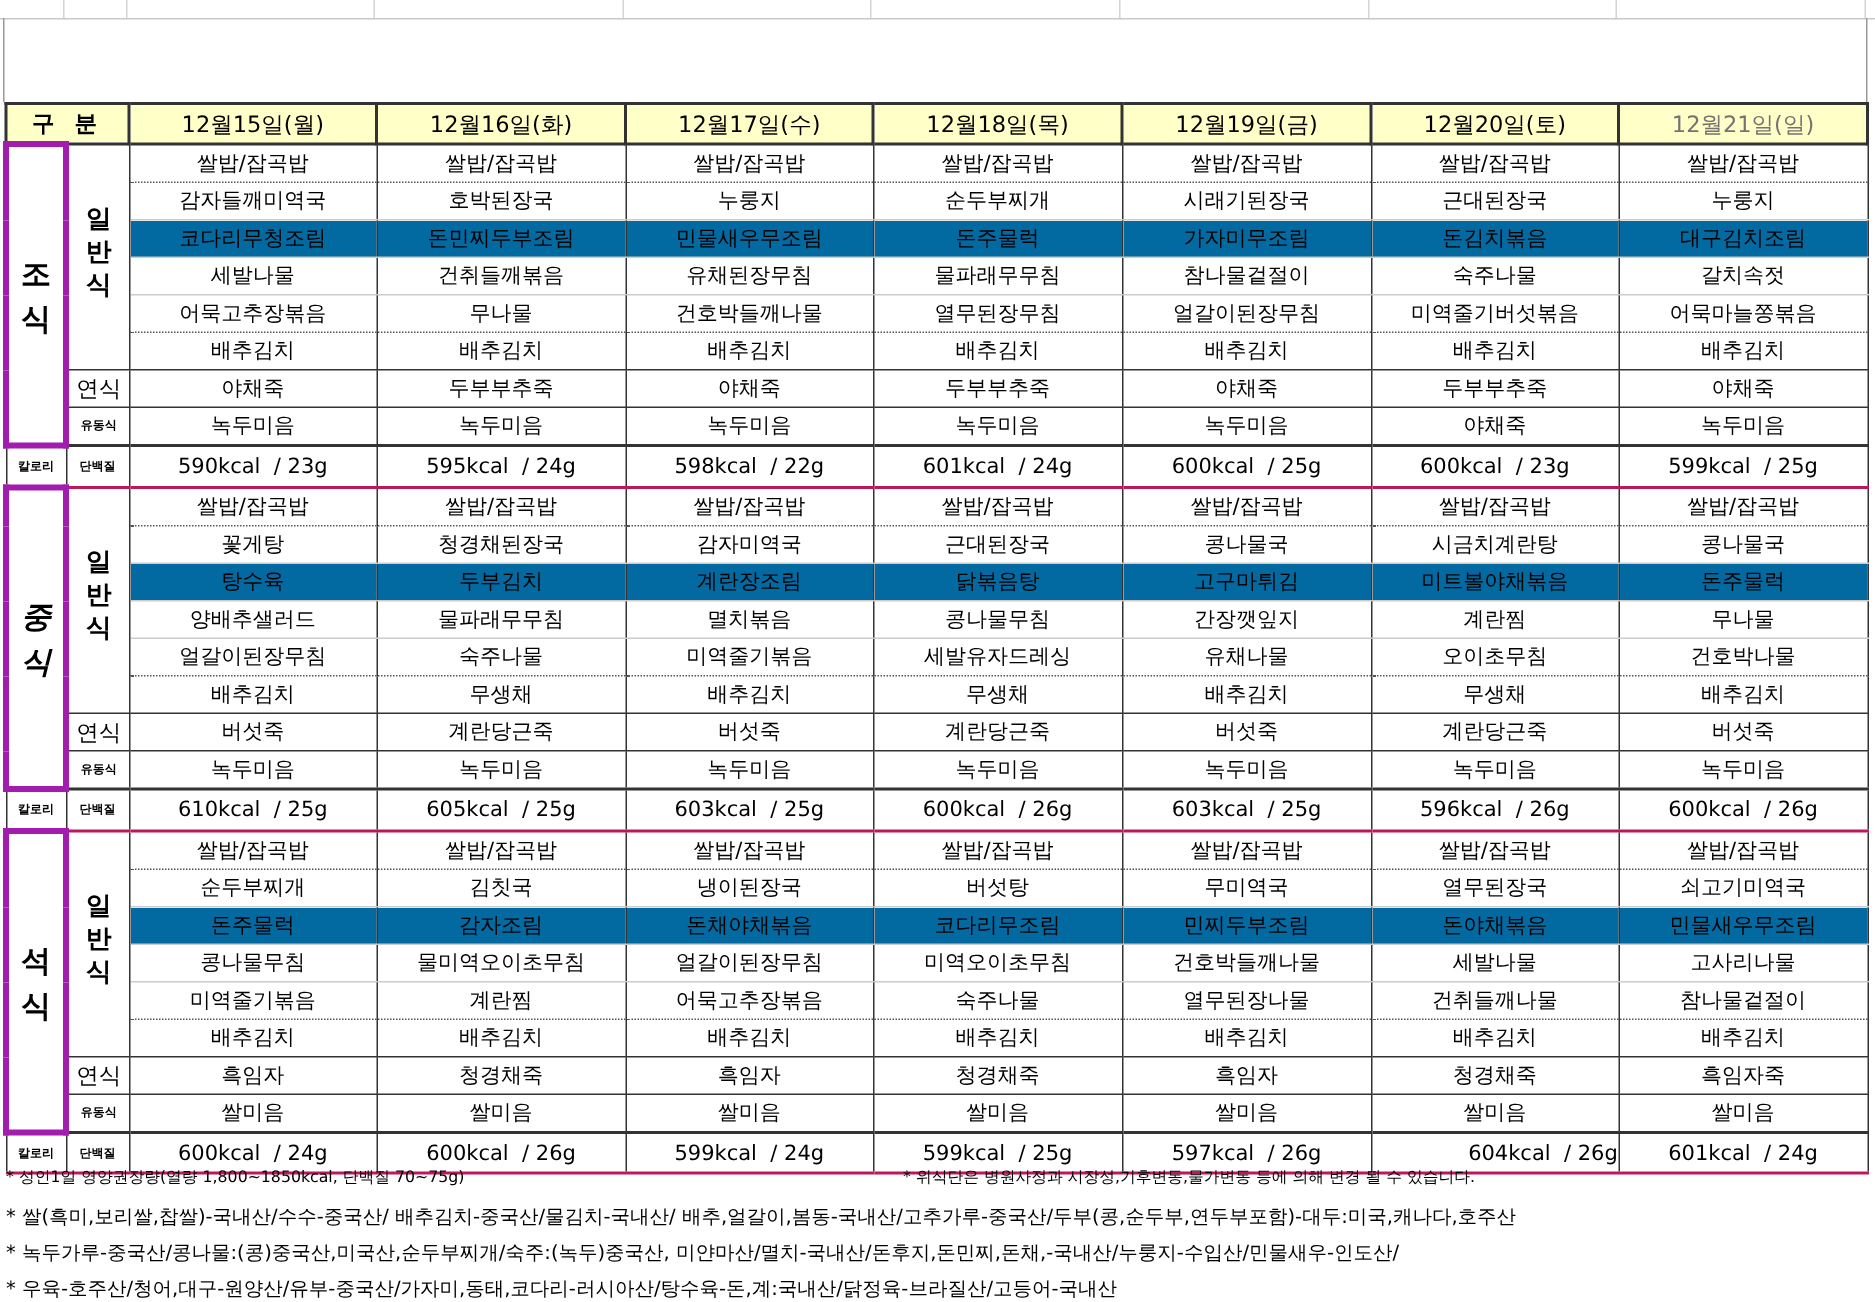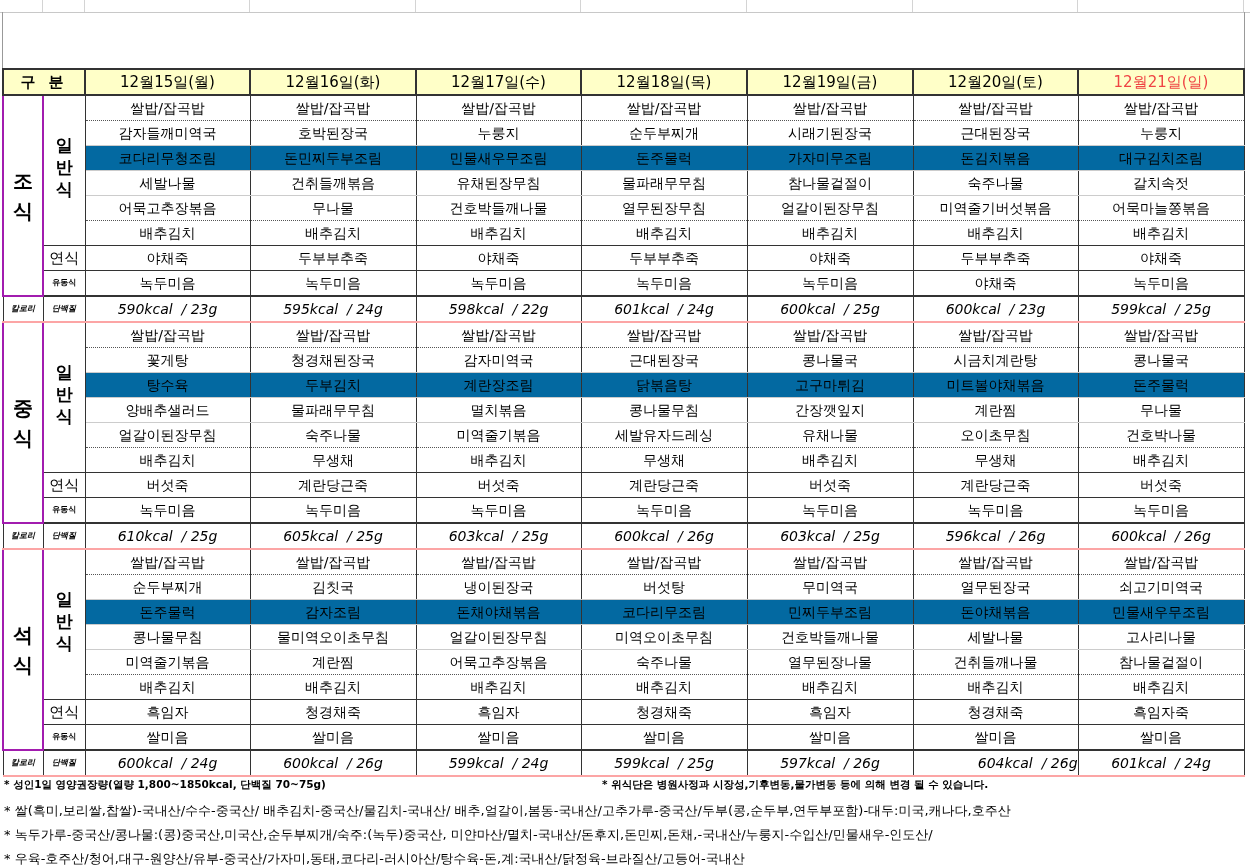--- a/index.html
+++ b/index.html
@@ -7,33 +7,33 @@
          font-family:"DejaVu Sans", "Liberation Sans", sans-serif; color:#000; }
   .gridtop { position:absolute; left:0; top:0; width:1250px; height:12px; border-bottom:1px solid #c8c8c8; }
   .gridtop span { position:absolute; top:0; height:12px; border-left:1px solid #d4d4d4; }
   .titlebox { position:absolute; left:2px; top:12px; width:1241px; height:56px; border-left:1px solid #999; border-right:1px solid #999; }
   .title { position:absolute; left:330px; top:20px; font-size:24px; letter-spacing:0; }
   .title span { display:inline-block; width:63px; text-align:center; }
   .hospital { position:absolute; left:990px; top:20px; font-size:24px; letter-spacing:1px; }
   table.menu { position:absolute; left:2px; top:68px; border-collapse:collapse; table-layout:fixed; width:1241px; }
   table.menu td, table.menu th { padding:0; text-align:center; vertical-align:middle; font-size:14px; font-weight:normal; height:24px; line-height:24px; white-space:nowrap; overflow:hidden; }
   table.menu th { background:#ffffc8; border:2px solid #333; font-size:15px; height:23px; }
-  th.red { color:#ef4444; }
+  th.red { color:#737373; }
   .dayc { border-left:1.5px solid #333; border-right:1.5px solid #333; }
   .dot { border-bottom:1px dotted #555; }
   .thin { border-bottom:1px solid #ccc; }
   .solid { border-bottom:1.5px solid #333; }
   .green { background:#0369a1; }
-  .meal { border:2px solid #a21caf; font-size:20px !important; font-weight:bold !important; line-height:30px !important;margin-left:44px; }
+  .meal { border:4px solid #a21caf; font-size:20px !important; font-weight:bold !important; line-height:30px !important;margin-left:44px; }
   .sub { border:1.5px solid #333; font-size:17px !important; font-weight:bold !important; line-height:22px !important; }
   .sublbl { border:1.5px solid #333; font-size:15px !important; font-weight:bold;margin-left:40px; }
   .tiny { border:1.5px solid #333; font-size:8px !important; font-weight:bold !important; }
-  .kcalrow td { border-top:2px solid #333; border-bottom:2px solid #fca5a5;font-style:italic; }
+  .kcalrow td { border-top:2px solid #333; border-bottom:2px solid #be185d; }
   .footer { position:absolute; left:4px; font-size:13px; white-space:nowrap; }
-  .footer.small { font-size:10.5px; font-weight:bold; }
+  .footer.small { font-size:10.5px; font-weight:normal; }
 </style>
 </head>
 <body>
 
 <div class="gridtop">
   <span style="left:42px"></span>
     <span style="left:84px"></span>
     <span style="left:249px"></span>
     <span style="left:415px"></span>
     <span style="left:580px"></span>
@@ -155,21 +155,21 @@
         <td class="dayc" style="white-space: pre;">590kcal  / 23g</td>
         <td class="dayc" style="white-space: pre;">595kcal  / 24g</td>
         <td class="dayc" style="white-space: pre;">598kcal  / 22g</td>
         <td class="dayc" style="white-space: pre;">601kcal  / 24g</td>
         <td class="dayc" style="white-space: pre;">600kcal  / 25g</td>
         <td class="dayc" style="white-space: pre;">600kcal  / 23g</td>
         <td class="dayc" style="white-space: pre;">599kcal  / 25g</td>
       </tr>
       <tr>
         <td rowspan="8" class="meal" style="white-space: normal;">
-          <div style="width:22px;margin:0 auto;line-height:30px;word-break:break-all;">중식</div>
+          <div style="width:22px;margin:0 auto;line-height:30px;word-break:break-all;font-style:italic;">중식</div>
         </td>
         <td rowspan="6" class="sub" style="white-space: normal; vertical-align: top;">
           <div style="width:18px;margin:38px auto 0;line-height:22px;word-break:break-all;">일반식</div>
         </td>
         <td class="dayc dot">쌀밥/잡곡밥</td>
         <td class="dayc dot">쌀밥/잡곡밥</td>
         <td class="dayc dot">쌀밥/잡곡밥</td>
         <td class="dayc dot">쌀밥/잡곡밥</td>
         <td class="dayc dot">쌀밥/잡곡밥</td>
         <td class="dayc dot">쌀밥/잡곡밥</td>

